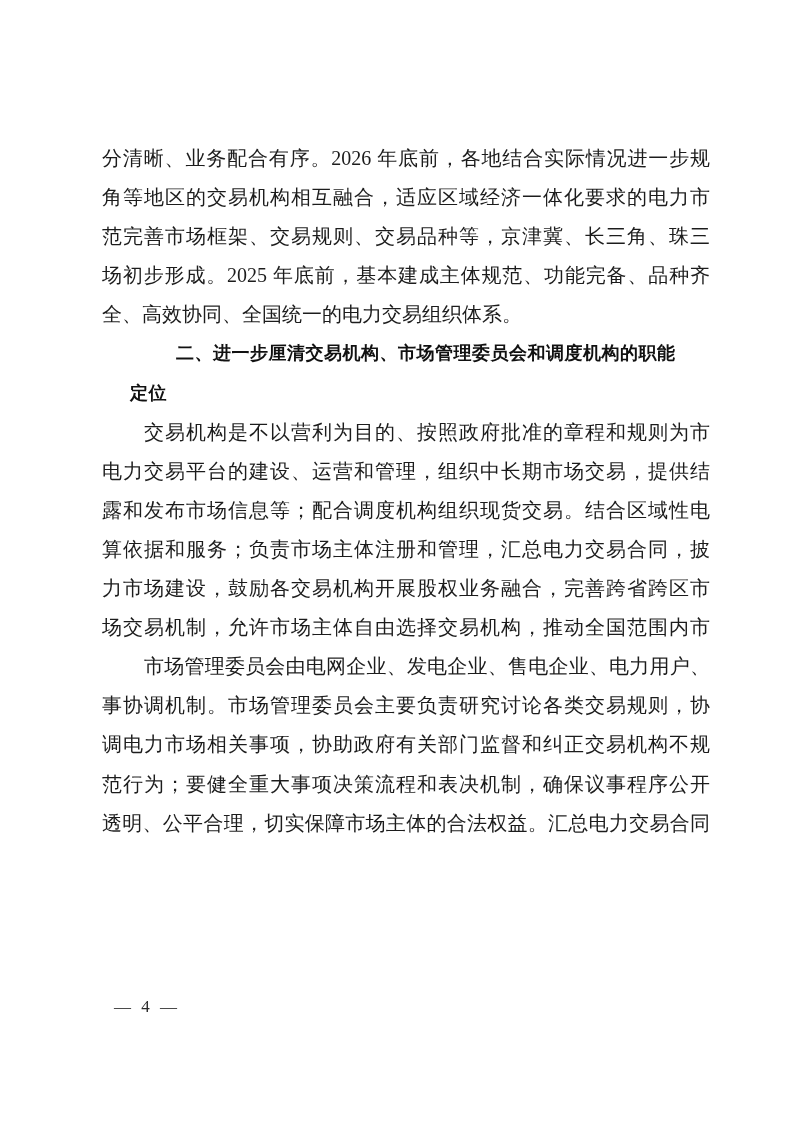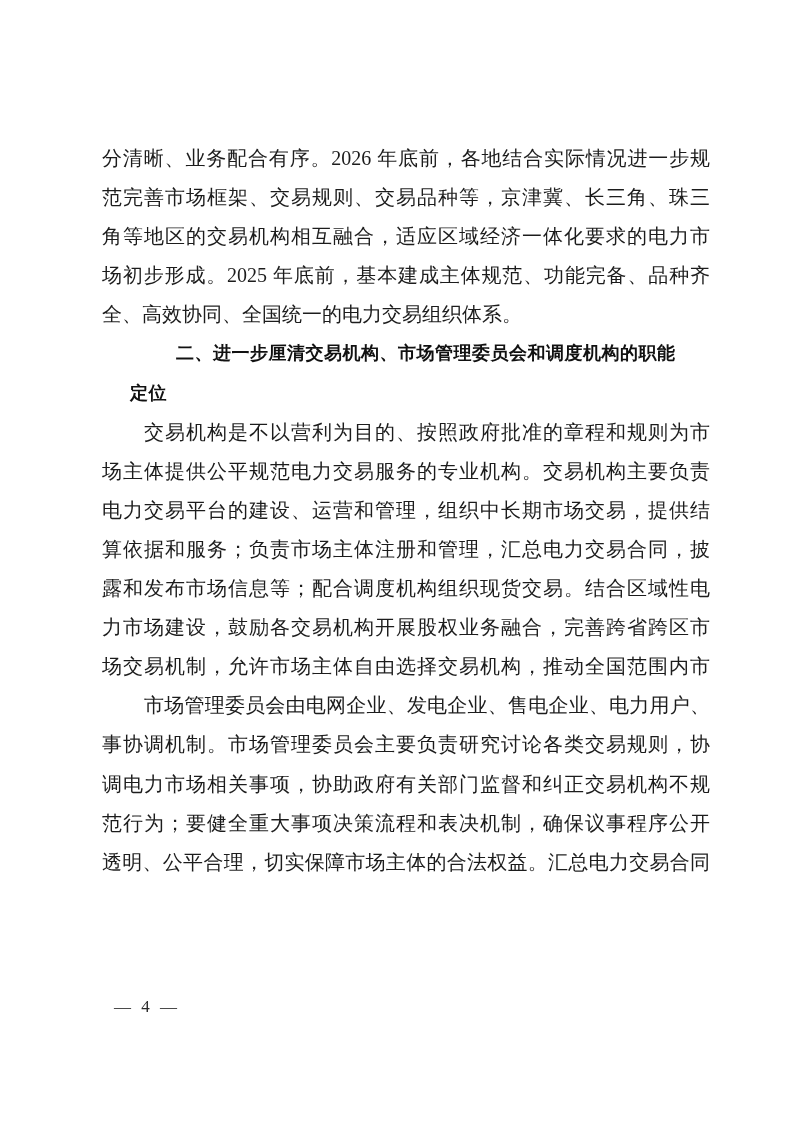--- a/index.html
+++ b/index.html
@@ -63,33 +63,32 @@
   }
 </style>
 </head>
 <body>
 
 <div class="page">
 
   <div class="content">
 
     <div class="line">分清晰、业务配合有序。2026 年底前，各地结合实际情况进一步规</div>
+    <div class="line">角等地区的交易机构相互融合，适应区域经济一体化要求的电力市</div>
     <div class="line">范完善市场框架、交易规则、交易品种等，京津冀、长三角、珠三</div>
-    <div class="line">角等地区的交易机构相互融合，适应区域经济一体化要求的电力市</div>
     <div class="line">场初步形成。2025 年底前，基本建成主体规范、功能完备、品种齐</div>
     <div class="line left">全、高效协同、全国统一的电力交易组织体系。</div>
 
     <div class="line heading indent">二、进一步厘清交易机构、市场管理委员会和调度机构的职能</div>
     <div class="line heading">定位</div>
 
     <div class="line indent">交易机构是不以营利为目的、按照政府批准的章程和规则为市</div>
-    <div class="line">场主体提供公平规范电力交易服务的专业机构。交易机构主要负责</div>
     <div class="line">电力交易平台的建设、运营和管理，组织中长期市场交易，提供结</div>
+    <div class="line">露和发布市场信息等；配合调度机构组织现货交易。结合区域性电</div>
     <div class="line">算依据和服务；负责市场主体注册和管理，汇总电力交易合同，披</div>
-    <div class="line">露和发布市场信息等；配合调度机构组织现货交易。结合区域性电</div>
     <div class="line">力市场建设，鼓励各交易机构开展股权业务融合，完善跨省跨区市</div>
     <div class="line">场交易机制，允许市场主体自由选择交易机构，推动全国范围内市</div>
 
     <div class="line indent">市场管理委员会由电网企业、发电企业、售电企业、电力用户、</div>
     <div class="line">事协调机制。市场管理委员会主要负责研究讨论各类交易规则，协</div>
     <div class="line">调电力市场相关事项，协助政府有关部门监督和纠正交易机构不规</div>
     <div class="line">范行为；要健全重大事项决策流程和表决机制，确保议事程序公开</div>
     <div class="line">透明、公平合理，切实保障市场主体的合法权益。汇总电力交易合同</div>
 
   </div>

